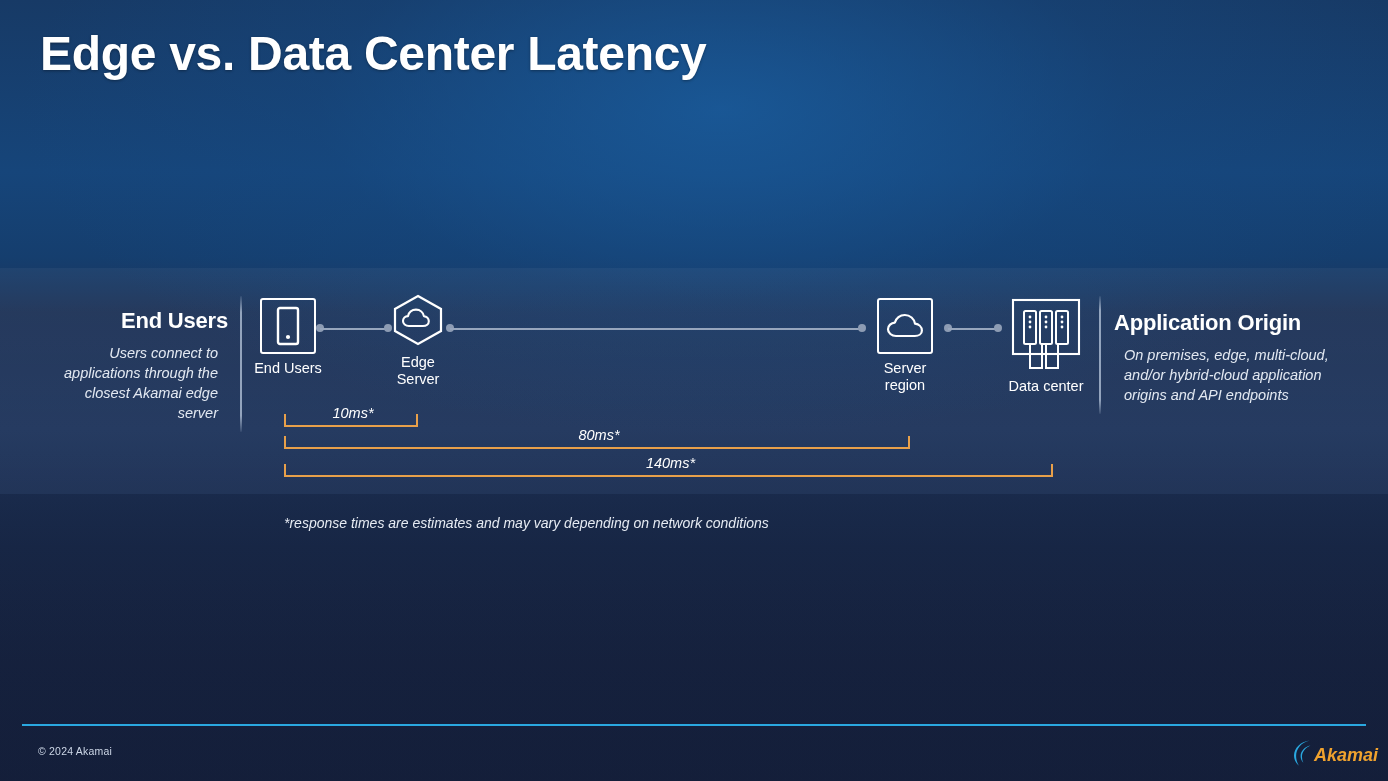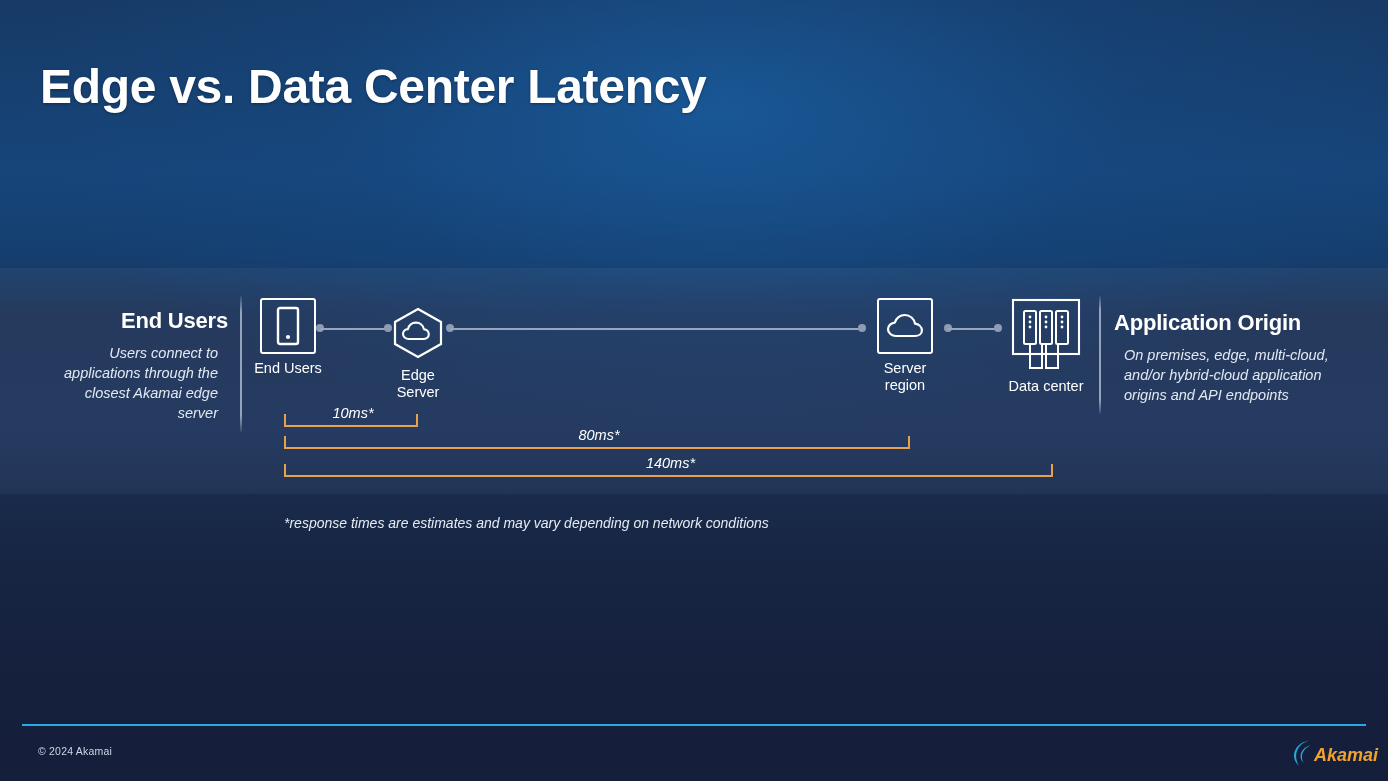--- a/index.html
+++ b/index.html
@@ -26,21 +26,20 @@
     position:absolute;left:0;right:0;top:494px;height:287px;
     background:linear-gradient(180deg, rgba(10,18,38,0.20) 0%, rgba(10,18,38,0.30) 60%, rgba(10,18,38,0.34) 100%);
     pointer-events:none;
   }
 
   .title{
     position:absolute;left:40px;top:28px;
     font-size:48px;font-weight:bold;color:#ffffff;
     letter-spacing:-0.3px;line-height:1.1;
     text-shadow:0 1px 3px rgba(0,0,0,0.35);
-    margin-top:33px;
   }
 
   
   .panel{position:absolute;}
   .panel h3{
     margin:0 0 6px 0;font-size:22px;font-weight:bold;color:#ffffff;
     letter-spacing:-0.2px;
   }
   .panel p{
     margin:10px;font-size:14.5px;font-style:italic;color:#e3e9f2;
@@ -63,21 +62,21 @@
     margin-top:6px;font-size:14.5px;color:#ffffff;line-height:1.17;
     white-space:pre-line;
   }
   .icon-box{
     width:56px;height:56px;border:2px solid #ffffff;border-radius:3px;
     display:flex;align-items:center;justify-content:center;margin:0 auto;
     box-sizing:border-box;
   }
 
   #node-endusers{left:248px;top:298px;width:80px;}
-  #node-edge{left:378px;top:305px;width:80px;}
+  #node-edge{left:378px;top:292px;width:80px;}
   #node-cloud{left:873px;top:298px;width:64px;}
   #node-dc{left:1006px;top:298px;width:80px;}
 
   
   .conn{position:absolute;height:9px;}
   .conn .ln{
     position:absolute;left:4px;right:4px;top:4px;height:1.6px;
     background:#97a6bd;
   }
   .conn .dot{

